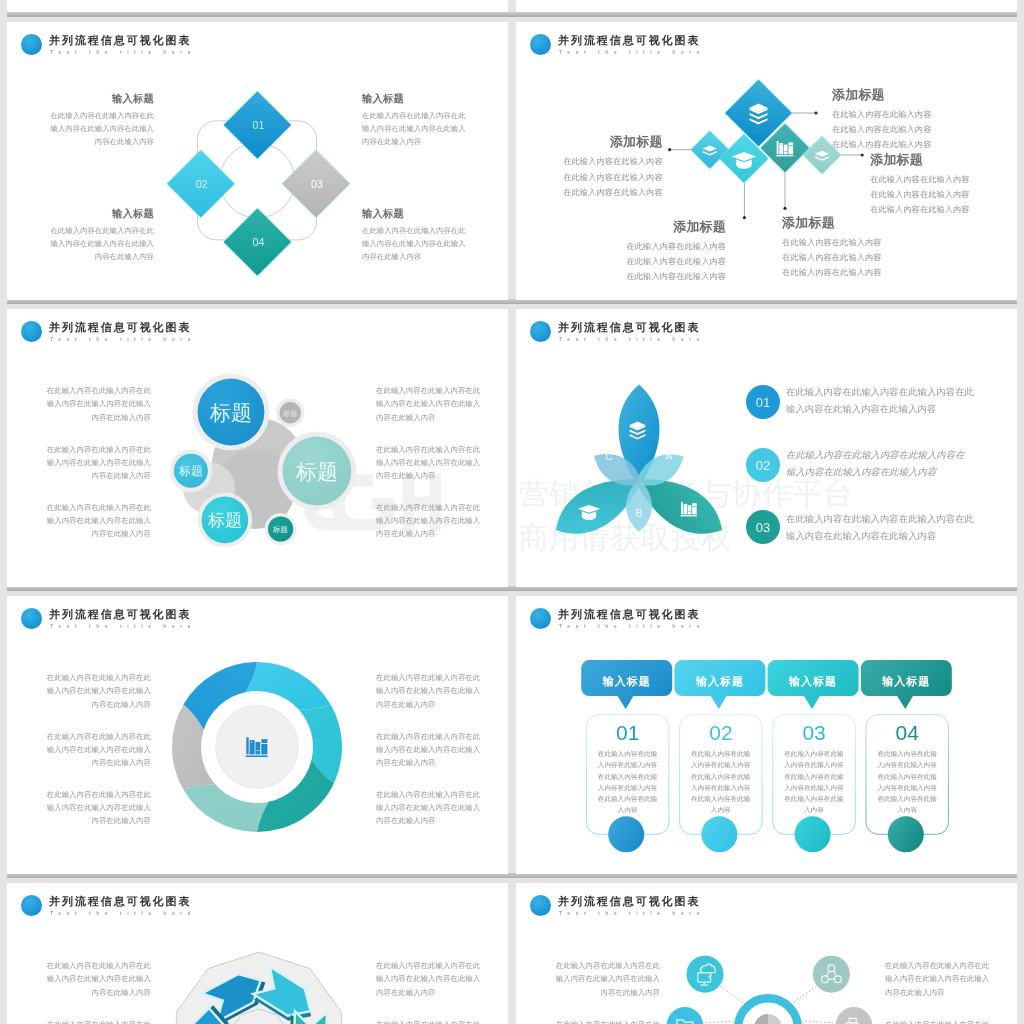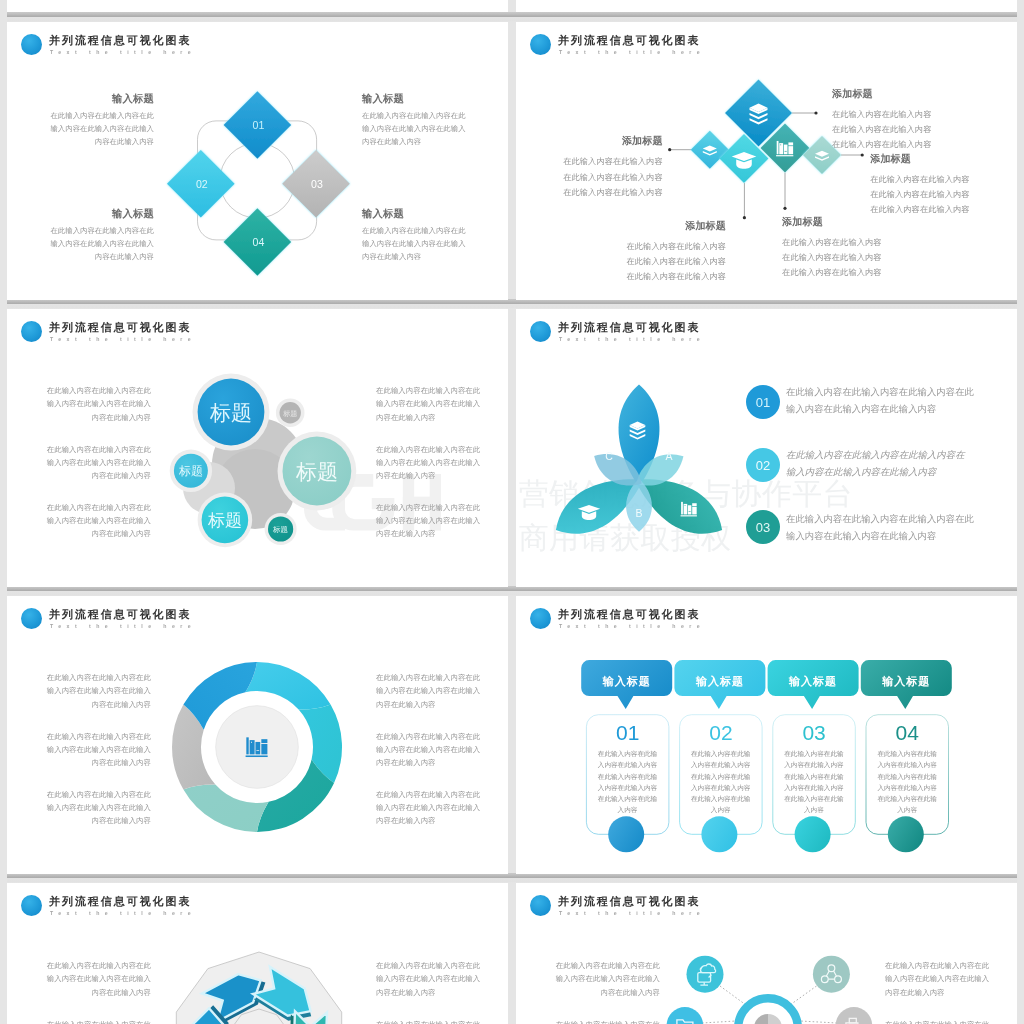--- a/index.html
+++ b/index.html
@@ -21,21 +21,21 @@
 
   
   .tb{position:absolute;}
   .tb .th{font-size:10.3px;font-weight:bold;color:#6e6e6e;line-height:12px;margin-bottom:5px;
           letter-spacing:.2px;}
   .tb .tp{font-size:7.3px;color:#939393;line-height:12.8px;letter-spacing:.1px;}
   .tb.r{text-align:right;}
   .tb.l{text-align:left;}
 
   .plain{position:absolute;font-size:7.35px;color:#959595;line-height:13.3px;letter-spacing:.1px;}
-  .tb.wide .th{font-size:10px;margin-bottom:6px;font-family:Liberation Mono, monospace;}
+  .tb.wide .th{font-size:13px;margin-bottom:6px;}
   .tb.wide .tp{font-size:8.2px;line-height:15.2px;}
   .plain.big{font-size:9.3px;line-height:17px;}
   .colbody{position:absolute;width:90px;text-align:center;font-size:6.6px;color:#8c8c8c;line-height:11.3px;}
   .plain.r{text-align:right;}
 
   svg{display:block;overflow:visible;}
   .wm{position:absolute;pointer-events:none;}
 </style>
 </head>
 <body>

